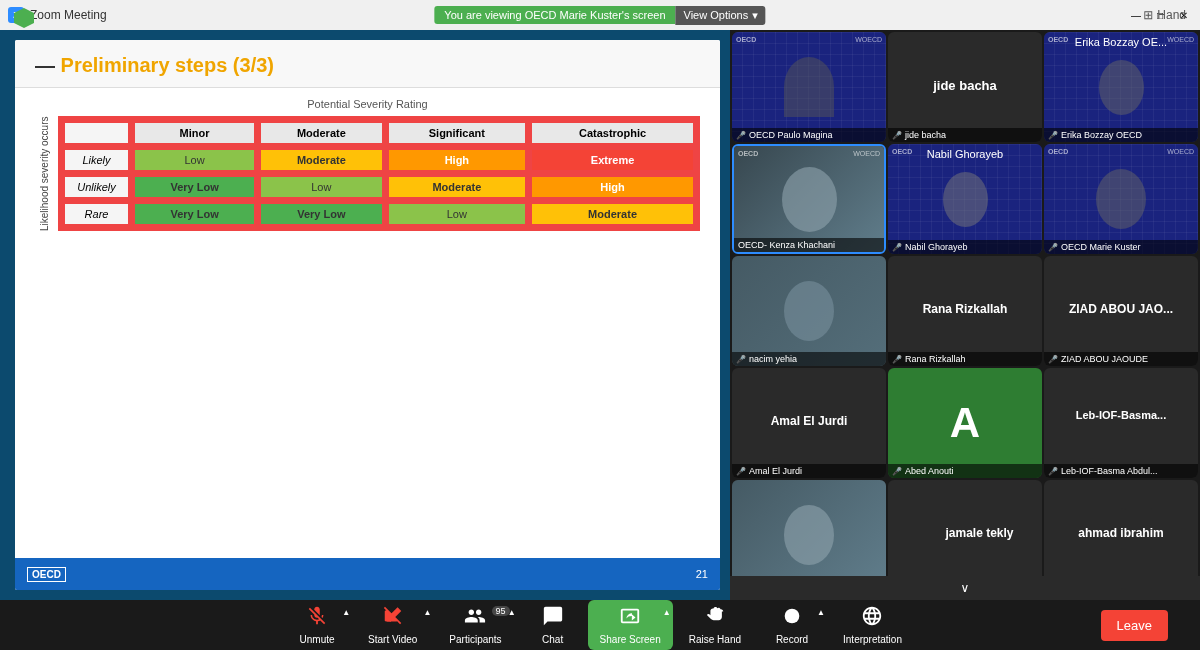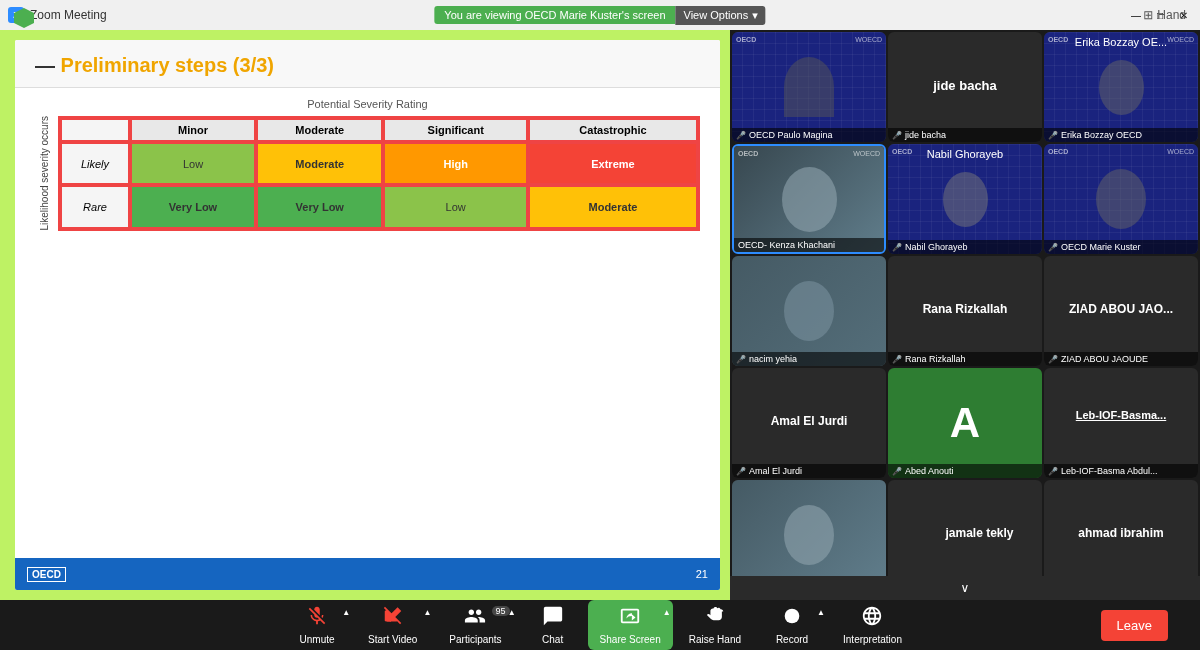--- a/index.html
+++ b/index.html
@@ -89,21 +89,21 @@
       height: 570px;
       display: flex;
       background: #1a1a1a;
     }
 
     
     .slide-area {
       flex: 1;
       display: flex;
       align-items: stretch;
-      background: #bef264;
+      background: #0c4a6e;
       position: relative;
     }
     .slide-container {
       margin: 10px 10px 10px 15px;
       background: white;
       flex: 1;
       border-radius: 2px;
       overflow: hidden;
       position: relative;
     }
@@ -128,21 +128,21 @@
       font-size: 11px;
       color: #555;
       margin-bottom: 6px;
     }
     .risk-table {
       border-collapse: collapse;
       width: 100%;
       font-size: 11px;
     }
     .risk-table th, .risk-table td {
-      border: 4px solid #ef4444;
+      border: 7px solid #ef4444;
       text-align: center;
       padding: 4px 1px;
       font-size: 11px;
     }
     .risk-table thead th {
       background: #f5f5f5;
       font-weight: bold;
     }
     .severity-header {
       background: #e8e8e8 !important;
@@ -465,20 +465,27 @@
             </thead>
             <tbody>
               <tr>
                 <td class="likelihood-col">Likely</td>
                 <td class="cell-low">Low</td>
                 <td class="cell-moderate">Moderate</td>
                 <td class="cell-high">High</td>
                 <td class="cell-extreme">Extreme</td>
               </tr>
               <tr>
+                <td class="likelihood-col">Unlikely</td>
+                <td class="cell-very-low">Very Low</td>
+                <td class="cell-low">Low</td>
+                <td class="cell-moderate">Moderate</td>
+                <td class="cell-high">High</td>
+              </tr>
+              <tr>
                 <td class="likelihood-col">Rare</td>
                 <td class="cell-very-low">Very Low</td>
                 <td class="cell-very-low">Very Low</td>
                 <td class="cell-low">Low</td>
                 <td class="cell-moderate">Moderate</td>
               </tr>
             </tbody>
           </table>
         </div>
       </div>
@@ -625,21 +632,21 @@
           <div style="font-size:42px;font-weight:bold;color:white;">A</div>
         </div>
         <div class="participant-name-bar">
           <span class="mute-icon">🎤</span>
           <span>Abed Anouti</span>
         </div>
       </div>
 
       <div class="participant-tile">
         <div class="tile-name-only">
-          <div style="font-size:11px;font-weight:600;color:white;margin-bottom:16px;text-decoration:underline;">Leb-IOF-Basma...</div>
+          <div style="font-size:11px;font-weight:600;color:white;margin-bottom:16px;">Leb-IOF-Basma...</div>
         </div>
         <div class="participant-name-bar">
           <span class="mute-icon">🎤</span>
           <span>Leb-IOF-Basma Abdul...</span>
         </div>
       </div>
 
       <div class="participant-tile">
         <div class="fake-video" style="background:linear-gradient(135deg,#455a64,#607d8b);">
           <div style="position:absolute;inset:0;display:flex;align-items:center;justify-content:center;">

